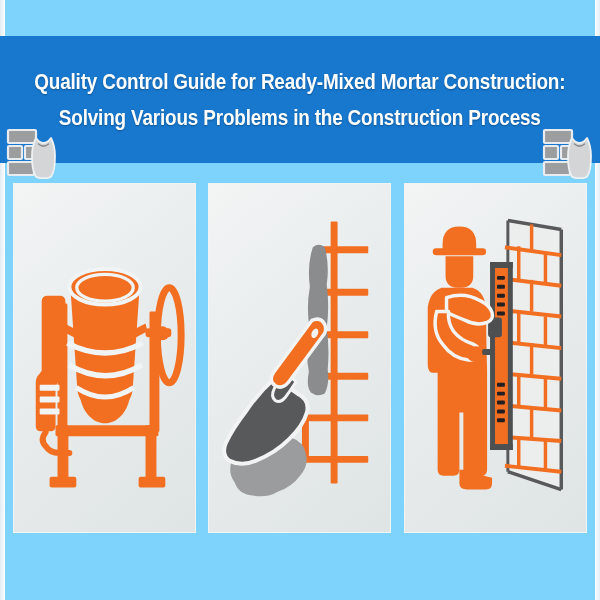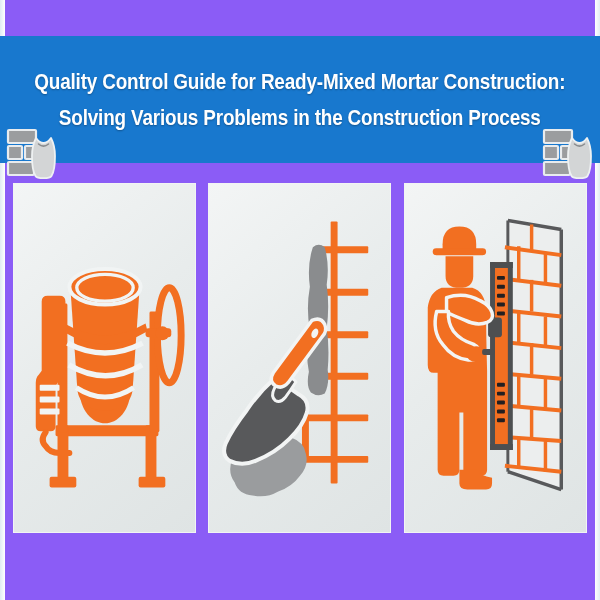--- a/index.html
+++ b/index.html
@@ -10,21 +10,21 @@
     width: 600px;
     height: 600px;
     overflow: hidden;
     background: #ffffff;
     font-family: "Liberation Sans", sans-serif;
   }
   #page {
     position: relative;
     width: 600px;
     height: 600px;
-    background: #8b5cf6;
+    background: #7dd3fc;
   }
   
   .edge-tint-left {
     position: absolute;
     left: 0; top: 0;
     width: 5px; height: 600px;
     background: linear-gradient(to right, #dfeaf2, #ffffff);
   }
   .edge-tint-right {
     position: absolute;

